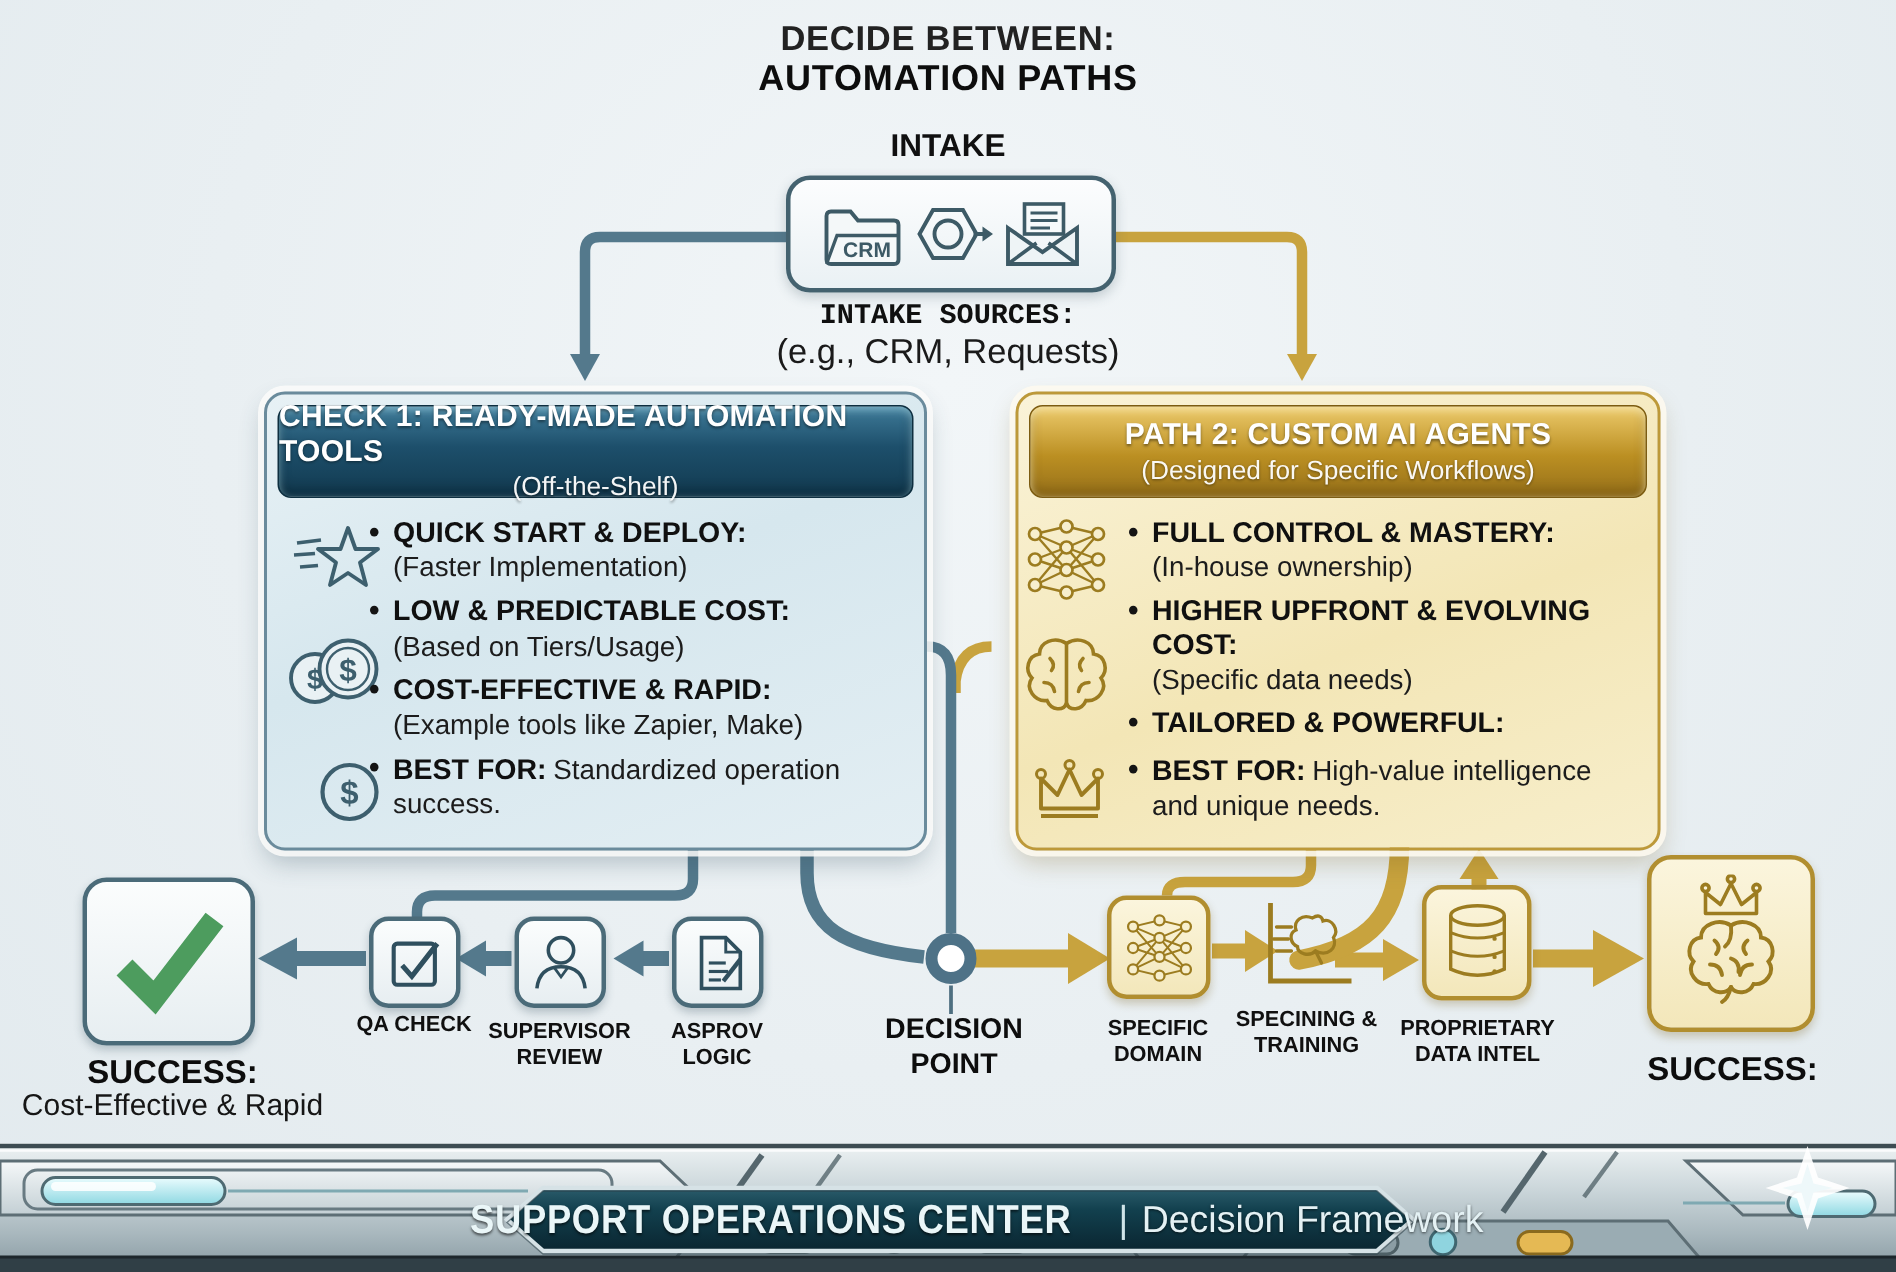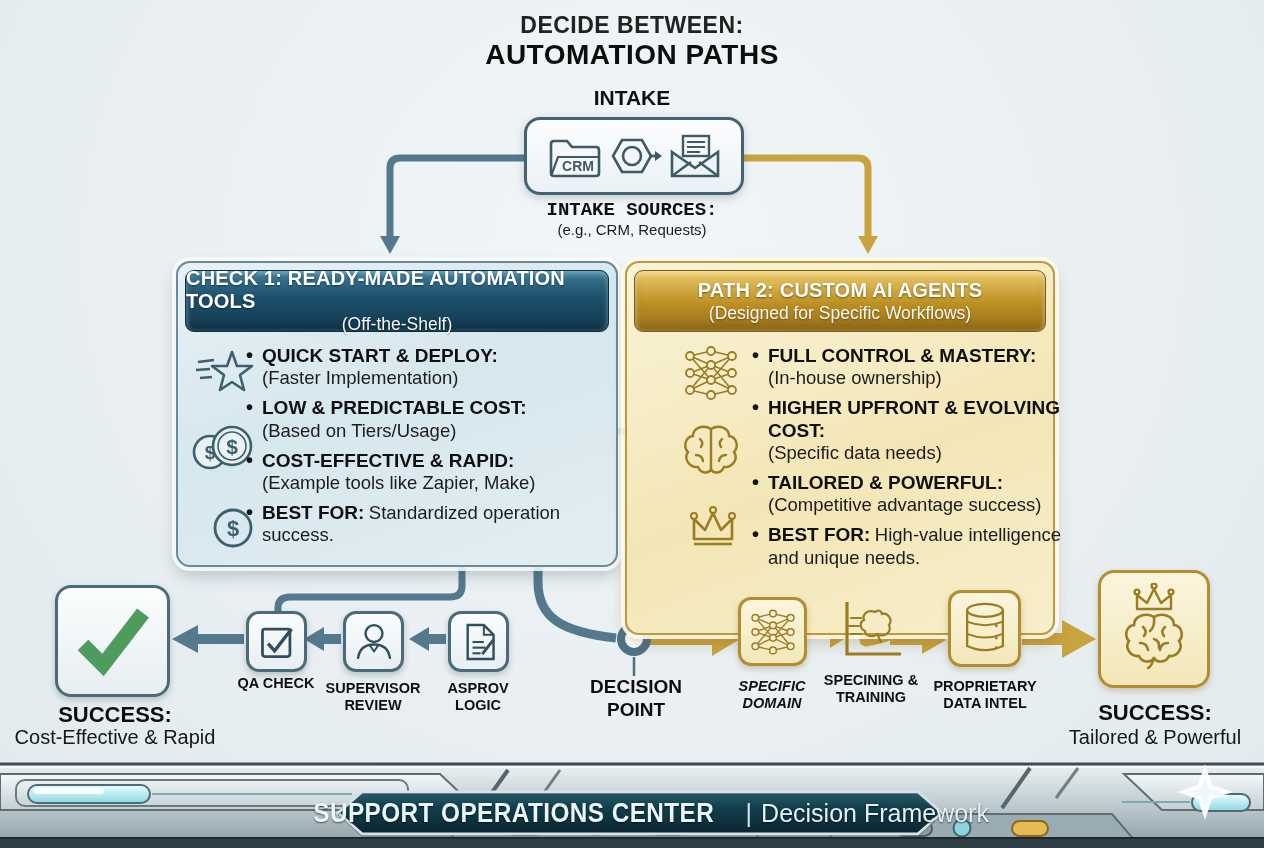--- a/index.html
+++ b/index.html
@@ -6,41 +6,41 @@
   *{box-sizing:border-box;}
   #canvas{
     position:relative;width:1264px;height:848px;overflow:hidden;
     font-family:"Liberation Sans",sans-serif;color:#141414;
     background:radial-gradient(ellipse at 50% 30%, #f2f6f8 0%, #e9eff2 55%, #e2eaee 100%);
   }
   .abs{position:absolute;}
   .ctr{text-align:center;}
   
   .kicker{font-size:23px;font-weight:600;letter-spacing:.5px;color:#222;}
-  .main-title{font-size:28px;font-weight:800;letter-spacing:.5px;color:#0d0d0d;text-align:center;}
+  .main-title{font-size:24px;font-weight:800;letter-spacing:.5px;color:#0d0d0d;text-align:center;}
   .intake-label{font-size:21px;font-weight:800;color:#101010;}
   .src-title{font-size:19px;font-weight:800;color:#101010;font-family:Liberation Mono, monospace;}
-  .src-sub{font-size:15px;color:#1a1a1a;}
+  .src-sub{font-size:23px;color:#1a1a1a;}
   
   .intake-box{
     left:524px;top:117px;width:220px;height:78px;border-radius:16px;
     background:linear-gradient(180deg,#fcfdfe,#eaf1f4);
     border:3px solid #44626f;box-shadow:0 3px 8px rgba(60,85,95,.25);
     display:flex;align-items:center;justify-content:center;gap:4px;z-index:3;
   }
   
   .pbox{border-radius:14px;z-index:2;}
   .pbox.blue{
     left:176px;top:261px;width:442px;height:306px;
     background:linear-gradient(160deg,#e7f1f5 0%,#d6e7ee 45%,#e3eef3 100%);
     border:2px solid #6a8b9c;
     box-shadow:0 0 0 4px rgba(252,252,250,.85),0 8px 16px rgba(50,80,95,.30);
   }
   .pbox.gold{
-    left:625px;top:261px;width:430px;height:374px;
+    left:677px;top:261px;width:430px;height:306px;
     background:linear-gradient(160deg,#faf3d8 0%,#f3e6b6 55%,#f7eecb 100%);
     border:2px solid #bd9939;
     box-shadow:0 0 0 4px rgba(253,250,240,.9),0 8px 16px rgba(120,95,30,.28);
   }
   .phead{
     position:absolute;left:7px;right:7px;top:7px;height:62px;border-radius:9px;
     display:flex;flex-direction:column;align-items:center;justify-content:center;
     color:#fff;text-shadow:0 1px 2px rgba(0,0,0,.45);
   }
   .phead.blue{
@@ -276,21 +276,20 @@
       <div class="b-sub">(In-house ownership)</div>
     </div>
     <div class="bul">
       <span class="dot">•</span>
       <div class="b-head">HIGHER UPFRONT &amp; EVOLVING COST:</div>
       <div class="b-sub">(Specific data needs)</div>
     </div>
     <div class="bul">
       <span class="dot">•</span>
       <div class="b-head">TAILORED &amp; POWERFUL:</div>
-      <div class="b-sub">(Competitive advantage success)</div>
     </div>
     <div class="bul inline">
       <span class="dot">•</span>
       <span class="b-head">BEST FOR:</span>
       <span class="b-sub-in">High-value intelligence and unique needs.</span>
     </div>
   </div>
 
   <div class="abs step blue big-succ" style="left:55px;top:585px;width:115px;height:112px;">
     <svg width="84" height="76" viewBox="0 0 84 76">
@@ -355,21 +354,21 @@
         <circle cx="31" cy="7" r="4"></circle>
           <circle cx="31" cy="21" r="4"></circle>
           <circle cx="31" cy="36" r="4"></circle>
           <circle cx="31" cy="51" r="4"></circle>
         <circle cx="52" cy="12" r="4"></circle>
           <circle cx="52" cy="29" r="4"></circle>
           <circle cx="52" cy="46" r="4"></circle>
       </g>
     </svg>
   </div>
-  <div class="abs ctr step-label" style="left:712px;top:678px;width:120px;font-style:italic;">
+  <div class="abs ctr step-label" style="left:712px;top:678px;width:120px;">
     <div>SPECIFIC</div>
     <div>DOMAIN</div>
   </div>
 
   <svg class="abs" style="left:835px;top:598px;z-index:3" width="72" height="64" viewBox="0 0 72 64">
     <path d="M12 4 V56 H66" fill="none" stroke="#9c7c20" stroke-width="3.2"></path>
     <g fill="none" stroke="#9c7c20" stroke-width="2.2" stroke-linecap="round">
       <path d="M40 14 C33 11 27 16 29 22 C24 24 25 31 30 33 C30 38 38 40 42 36 C50 40 57 34 54 27 C58 22 53 14 47 16 C46 12 43 12 40 14 Z"></path>
       <path d="M16 20 H26 M14 28 H24 M16 36 H26"></path>
       <path d="M42 36 L46 44"></path>
@@ -405,21 +404,20 @@
       </g>
       <g fill="none" stroke="#9c7c20" stroke-width="2.6" stroke-linecap="round">
         <path d="M41 34 C33 29 21 33 21 42 C13 43 11 53 16 58 C11 65 18 74 26 73 C29 80 38 80 41 75"></path>
         <path d="M41 34 C49 29 61 33 61 42 C69 43 71 53 66 58 C71 65 64 74 56 73 C53 80 44 80 41 75"></path>
         <path d="M41 75 q-2 8 -6 10"></path>
         <path d="M30 44 q5 4 1 9 M52 44 q-5 4 -1 9 M27 60 q7 0 8 7 M55 60 q-7 0 -8 7 M41 34 q1 10 -4 14 M41 56 q6 2 5 9"></path>
       </g>
     </svg>
   </div>
   <div class="abs ctr succ-title" style="left:1070px;top:700px;width:170px;">SUCCESS:</div>
-  <div class="abs ctr succ-sub" style="left:1055px;top:726px;width:200px;">Tailored &amp; Powerful</div>
 
   <div class="abs footer">
     <svg width="1264" height="86" viewBox="0 0 1264 86">
       <defs>
         <linearGradient id="metal" x1="0" y1="0" x2="0" y2="1">
           <stop offset="0" stop-color="#eef3f4"></stop>
             <stop offset=".35" stop-color="#ccd7db"></stop>
           <stop offset=".7" stop-color="#a9b8be"></stop>
             <stop offset="1" stop-color="#8799a1"></stop>
         </linearGradient>

